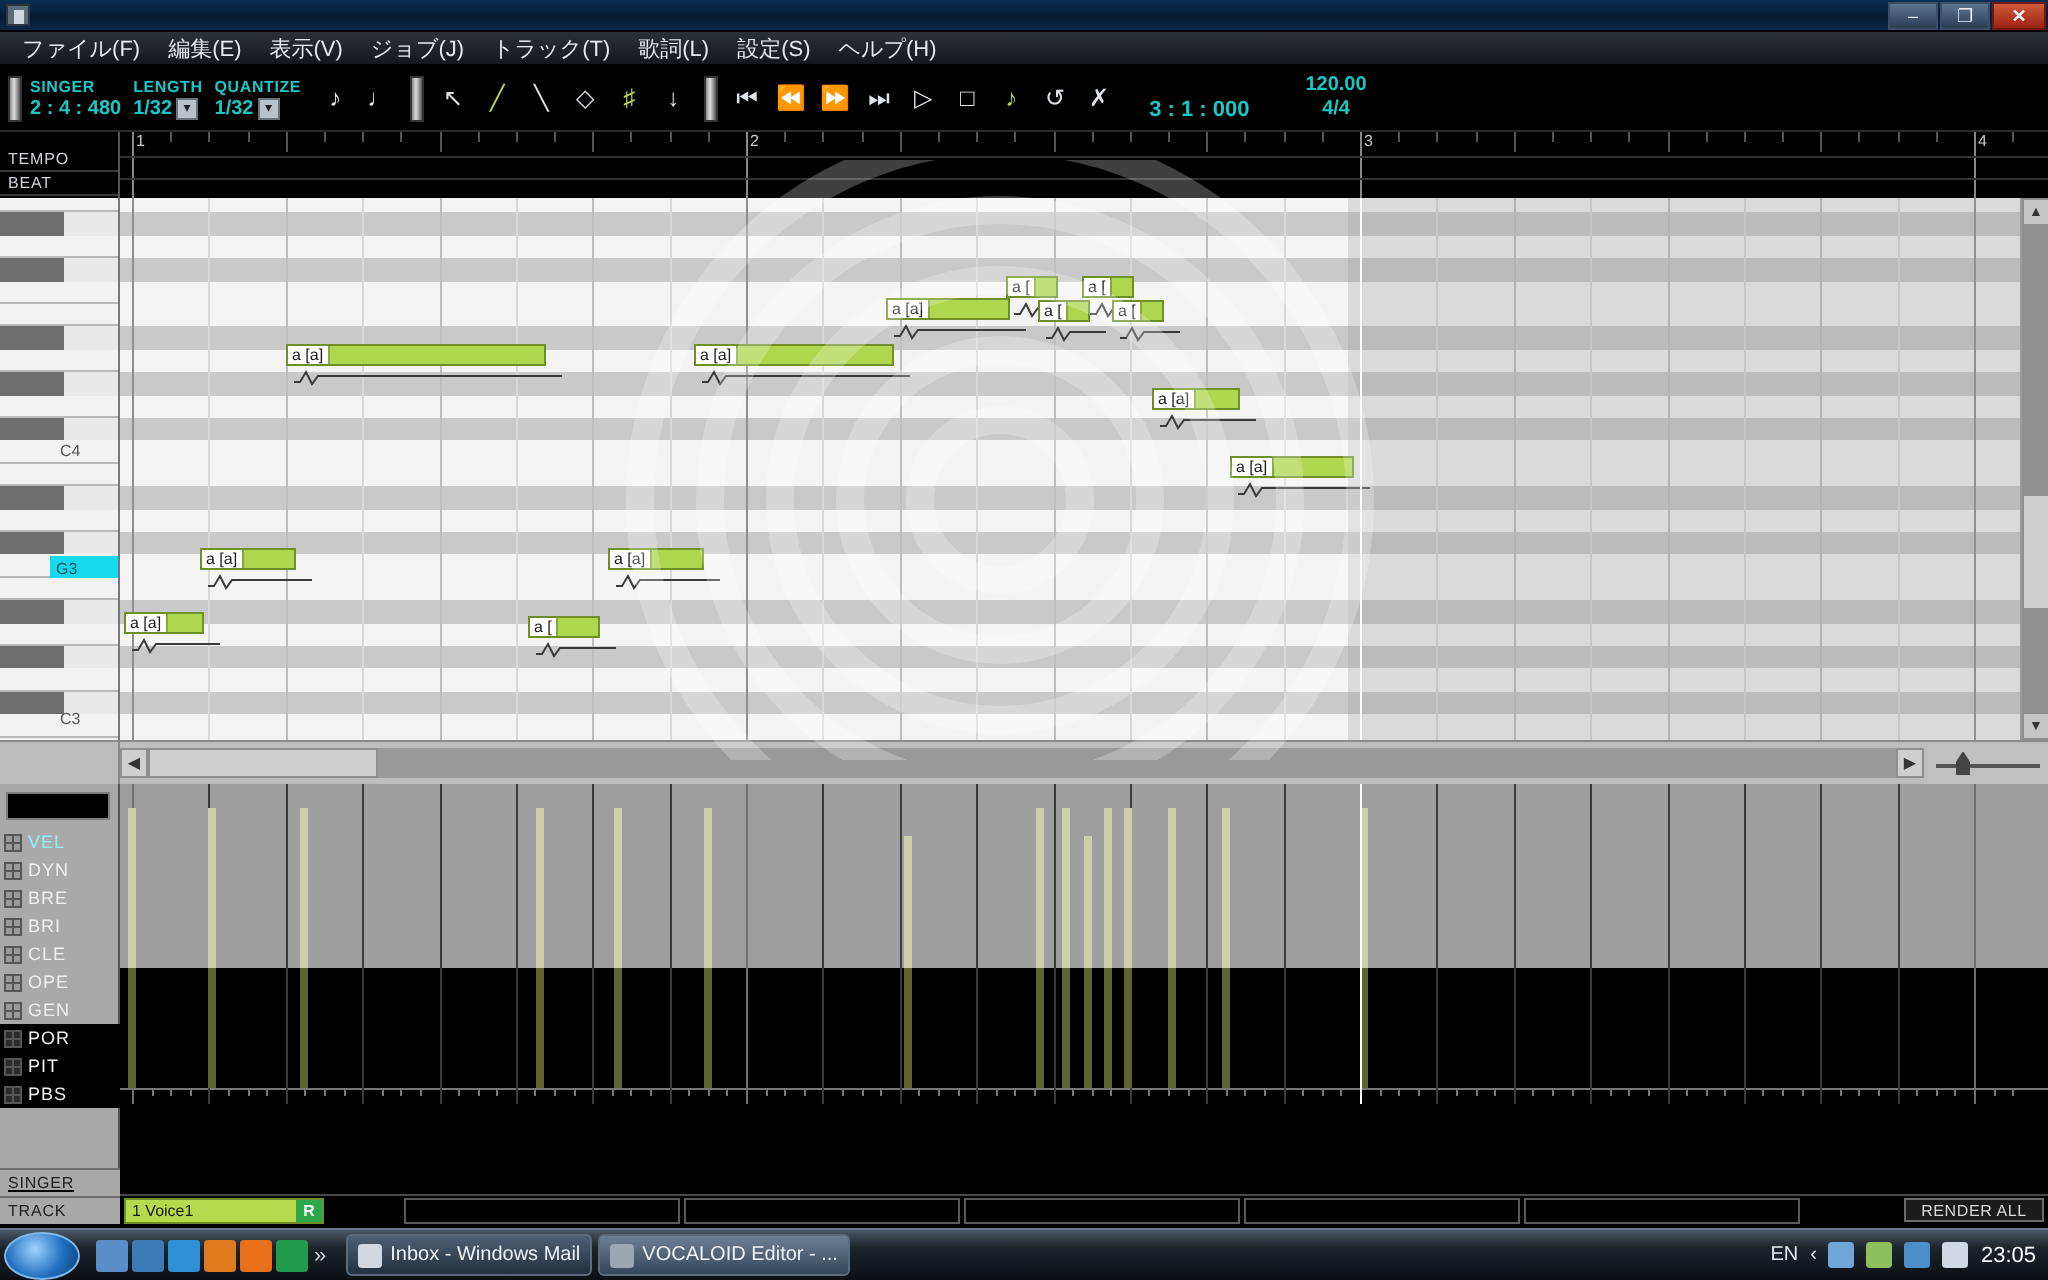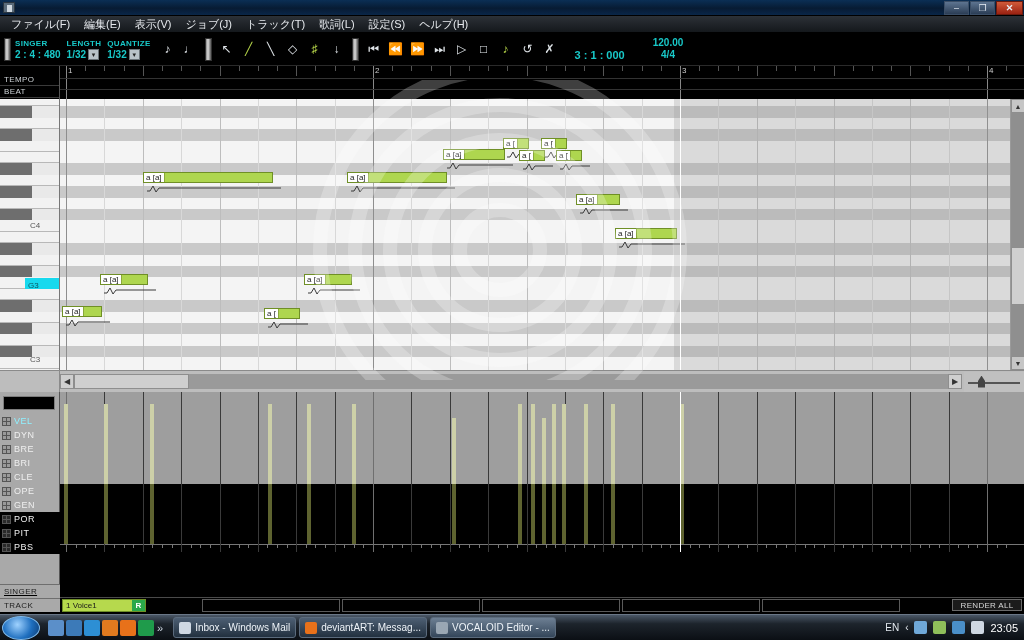--- a/index.html
+++ b/index.html
@@ -131,21 +131,21 @@
 
   .watermark{position:absolute;left:0;top:0;width:100%;height:100%;pointer-events:none;}
   .wm-text{position:absolute;left:62px;top:452px;width:900px;color:#1b1b1b;font-size:40px;
     font-weight:bold;font-family:"Liberation Sans",sans-serif;letter-spacing:-1px;white-space:nowrap;}
   .wm-ring{position:absolute;left:150px;top:80px;width:700px;height:300px;opacity:.45;}
 
   .bottombar{position:absolute;left:0;top:584px;width:1024px;height:30px;background:#000;}
   .br-singer{position:absolute;left:60px;top:0;right:0;height:14px;border-bottom:1px solid #4a4a4a;}
   .br-track{position:absolute;left:60px;top:14px;right:0;height:16px;}
   .trk-cell{position:absolute;top:1px;height:13px;border:1px solid #5a5a5a;}
-  .trk-act{position:absolute;left:2px;top:1px;width:84px;height:13px;background:#b6d94d;
+  .trk-act{position:absolute;left:2px;top:1px;width:100px;height:13px;background:#b6d94d;
     border:1px solid #6f8f26;display:flex;align-items:center;}
   .trk-act .t{font-size:8px;color:#1a1a1a;padding-left:3px;}
   .trk-act .r{position:absolute;right:0;top:0;width:13px;height:11px;background:#2aa84a;color:#fff;
     font-size:8px;display:flex;align-items:center;justify-content:center;font-weight:bold;}
   .render{position:absolute;right:2px;top:1px;width:70px;height:12px;background:#1b1b1b;border:1px solid #6a6a6a;
     display:flex;align-items:center;justify-content:center;}
   .render span{font-size:8px;color:#d8d8d8;letter-spacing:.3px;}
 
   
   .taskbar{position:absolute;left:0;top:614px;width:1024px;height:26px;
@@ -768,24 +768,20 @@
         <div class="qi" style="background: rgb(224, 122, 31);"></div>
         <div class="qi" style="background: rgb(232, 113, 26);"></div>
         <div class="qi" style="background: rgb(31, 155, 75);"></div>
       </div>
     <div class="qchev">»</div>
     <div class="tasks" id="tasks">
         <div class="task">
           <span class="ti" style="background: rgb(207, 216, 227);"></span>
           <span class="tl">Inbox - Windows Mail</span>
         </div>
-        <div class="task">
-          <span class="ti" style="background: rgb(232, 113, 26);"></span>
-          <span class="tl">deviantART: Messag...</span>
-        </div>
         <div class="task active">
           <span class="ti" style="background: rgb(154, 167, 180);"></span>
           <span class="tl">VOCALOID Editor - ...</span>
         </div>
       </div>
     <div class="tray" id="tray">
         <span class="lang">EN</span>
         <span class="lang">‹</span>
         <span class="ti" style="background: rgb(111, 168, 216);"></span>
         <span class="ti" style="background: rgb(143, 191, 90);"></span>

